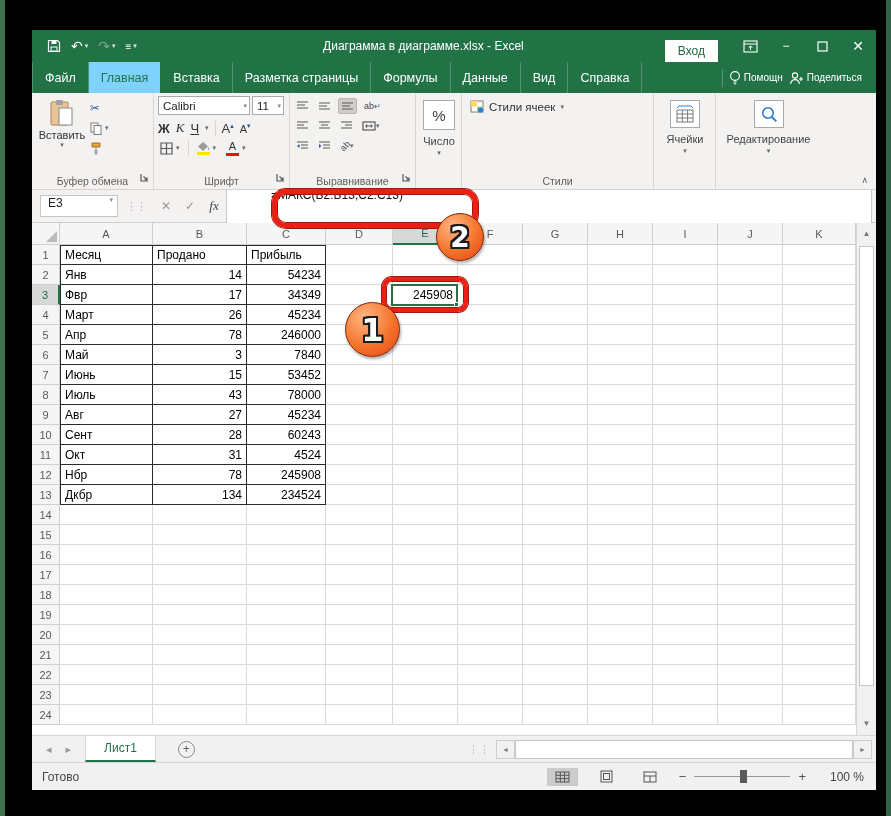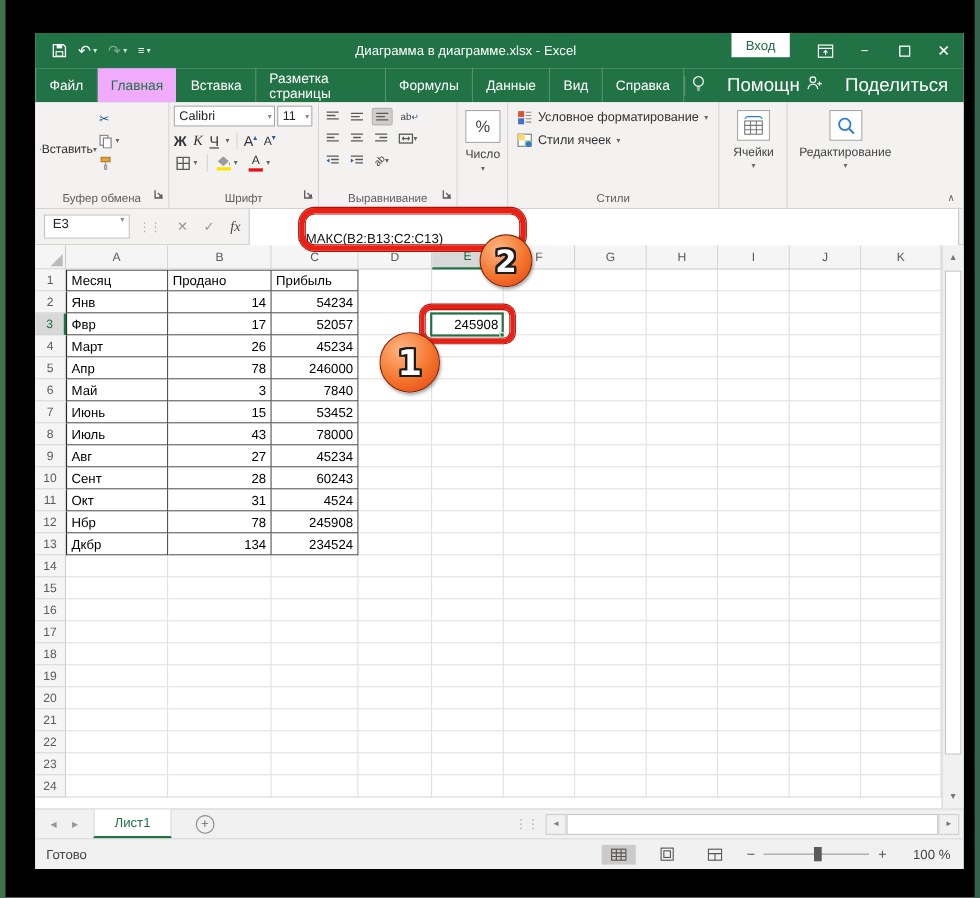--- a/index.html
+++ b/index.html
@@ -10,46 +10,46 @@
   .window{position:absolute;left:32px;top:30px;width:844px;height:760px;background:#f3f2f1;
           display:flex;flex-direction:column;z-index:2}
 
   
   .titlebar{height:32px;background:#217346;display:flex;align-items:center;color:#fff;flex:0 0 auto}
   .qat{display:flex;align-items:center;gap:4px;padding-left:12px;width:150px}
   .qat .qbtn{display:flex;align-items:center;font-size:14px;color:#fff;padding:0 3px;cursor:default}
   .qat .dd{font-size:7px;margin-left:2px;color:#d8e8df}
   .qbtn.disabled{color:#7fa892}
   .win-title{flex:1;text-align:center;font-size:12px;color:#fff;white-space:nowrap}
-  .t-right{display:flex;align-items:flex-start;height:100%}
+  .t-right{display:flex;align-items:flex-end;height:100%}
   .signin{background:#fff;color:#1e6b41;font-size:12px;padding:4px 13px;margin-right:14px}
   .winbtn{width:36px;height:100%;display:flex;align-items:center;justify-content:center;font-size:12px;color:#fff}
   .winbtn svg{display:block}
 
   
   .tabrow{height:31px;background:#217346;display:flex;align-items:stretch;color:#fff;font-size:12.5px;flex:0 0 auto}
   .tab{display:flex;align-items:center;padding:0 12px;border-right:1px solid rgba(255,255,255,.22);cursor:default}
   .tab:first-child{border-left:1px solid rgba(255,255,255,.22)}
-  .tab.active{background:#f0abfc;color:#217346;border-right:none;margin-right:1px}
+  .tab.active{background:#7dd3fc;color:#217346;border-right:none;margin-right:1px}
   .tab-extras{display:flex;align-items:center;margin-left:auto;gap:6px;padding-right:14px}
-  .tx-item{display:flex;align-items:flex-start;gap:20px;font-size:17px}
+  .tx-item{display:flex;align-items:center;gap:3px;font-size:10px}
   .tx-sep{width:1px;height:18px;background:rgba(255,255,255,.25)}
 
   
   .ribbon{height:97px;background:#f3f2f1;border-bottom:1px solid #d5d3d1;display:flex;position:relative;flex:0 0 auto}
   .rgroup{position:relative;border-right:1px solid #d8d6d4;padding:3px 3px 16px 4px;flex:0 0 auto}
   .glabel{position:absolute;bottom:2px;left:0;right:0;text-align:center;font-size:10.5px;color:#605e5c;white-space:nowrap}
   .launcher{position:absolute;bottom:3px;right:4px}
   .ic{stroke:#595959;fill:none;stroke-width:1.2}
   .rbtn{display:flex;align-items:center;gap:3px;color:#444;font-size:11.5px;height:20px;padding:0 2px}
   .dd8{font-size:7px;color:#666}
 
   
   .g-clip{width:122px;display:flex}
-  .paste{width:52px;display:flex;flex-direction:row;align-items:center;font-size:11px;color:#333;padding-top:3px}
+  .paste{width:52px;display:flex;flex-direction:column;align-items:center;font-size:11px;color:#333;padding-top:3px}
   .clipcol{display:flex;flex-direction:column;justify-content:flex-start;gap:4px;padding-top:4px}
   .clipcol .rbtn{height:16px}
 
   
   .g-font{width:136px}
   .fontrow{display:flex;gap:2px;margin-bottom:3px}
   .combo{background:#fff;border:1px solid #abaaa8;height:19px;display:flex;align-items:center;
          justify-content:space-between;font-size:11.5px;color:#222;padding:0 2px 0 4px}
   .combo .dd8{color:#888}
   .f-name{width:92px}.f-size{width:32px}
@@ -82,21 +82,21 @@
 
   
   .fbar{height:33px;background:#f3f2f1;display:flex;align-items:center;border-bottom:1px solid #cfcdcb;flex:0 0 auto}
   .namebox{width:78px;height:22px;background:#fff;border:1px solid #c8c6c4;margin-left:8px;display:flex;
            font-size:12px;color:#222;padding-left:7px}
   .namebox .dd8{margin-left:auto;padding-right:4px;color:#888}
   .fdots{color:#b0aeac;font-size:11px;padding:0 8px;letter-spacing:-1px}
   .fbtn{width:24px;text-align:center;font-size:12px;color:#9a9896}
   .fbtn.fx{color:#444;font-family:Liberation Serif, serif;font-style:italic;font-size:13px}
   .ffield{flex:1;height:38px;background:#fff;border:1px solid #c8c6c4;margin-right:4px;display:flex;
-          align-items:flex-end;font-size:12px;color:#111;padding-left:44px;white-space:nowrap}
+          align-items:flex-start;font-size:12px;color:#111;padding-left:44px;white-space:nowrap}
 
   
   .gridarea{flex:1;position:relative;background:#fff;overflow:hidden}
   .grid{position:absolute;left:0;top:0;display:grid;width:824px}
   .gh{background:#f5f5f5;border-right:1px solid #cfcfcf;border-bottom:1px solid #cfcfcf;
       font-size:11px;color:#5a5a5a;display:flex;align-items:center;justify-content:center;position:relative}
   .gh.rh{justify-content:center}
   .gh.active-col{background:#d8d8d8;border-bottom:2px solid #217346;color:#1e6b41}
   .gh.active-row{background:#d8d8d8;border-right:2px solid #217346;color:#1e6b41}
   .corner:after{content:"";position:absolute;right:2px;bottom:2px;border-left:11px solid transparent;
@@ -400,29 +400,20 @@
     </div>
 
     <div class="rgroup g-num">
       <span class="pctbtn">%</span>
       <span class="vlabel">Число</span>
       <span class="dd8" style="margin-top:2px">▾</span>
     </div>
 
     <div class="rgroup g-styles">
       <div class="strow">
-        <svg width="14" height="14" viewBox="0 0 14 14">
-            <rect x="1" y="1" width="5.5" height="5.5" fill="#d65532"></rect>
-            <rect x="1" y="7.5" width="5.5" height="5.5" fill="#4472c4"></rect>
-            <path d="M8 2h5M8 5h5M8 8h5M8 11h5" stroke="#8a8a8a"></path>
-          </svg>
-        <span>Условное форматирование</span>
-          <span class="dd8">▾</span>
-      </div>
-      <div class="strow">
         <svg width="14" height="13" viewBox="0 0 14 13">
             <rect x="1" y="1" width="12" height="11" fill="#fff" stroke="#7a7a7a"></rect>
             <rect x="1" y="1" width="6" height="5.5" fill="#ffd966"></rect>
             <rect x="7" y="6.5" width="6" height="5.5" fill="#a9d18e"></rect>
             <circle cx="10.5" cy="10" r="2.6" fill="#2b7cd3"></circle>
           </svg>
         <span>Стили ячеек</span>
           <span class="dd8">▾</span>
       </div>
       <span class="glabel">Стили</span>
@@ -502,21 +493,21 @@
         <div class="cell"></div>
         <div class="cell"></div>
         <div class="cell"></div>
         <div class="cell"></div>
         <div class="cell"></div>
         <div class="cell"></div>
         <div class="cell"></div>
         <div class="gh rh active-row">3</div>
         <div class="cell tbl t-left">Фвр</div>
         <div class="cell tbl num">17</div>
-        <div class="cell tbl num">52057</div>
+        <div class="cell tbl num">34349</div>
         <div class="cell"></div>
         <div class="cell num">245908</div>
         <div class="cell"></div>
         <div class="cell"></div>
         <div class="cell"></div>
         <div class="cell"></div>
         <div class="cell"></div>
         <div class="cell"></div>
         <div class="gh rh">4</div>
         <div class="cell tbl t-left">Март</div>

